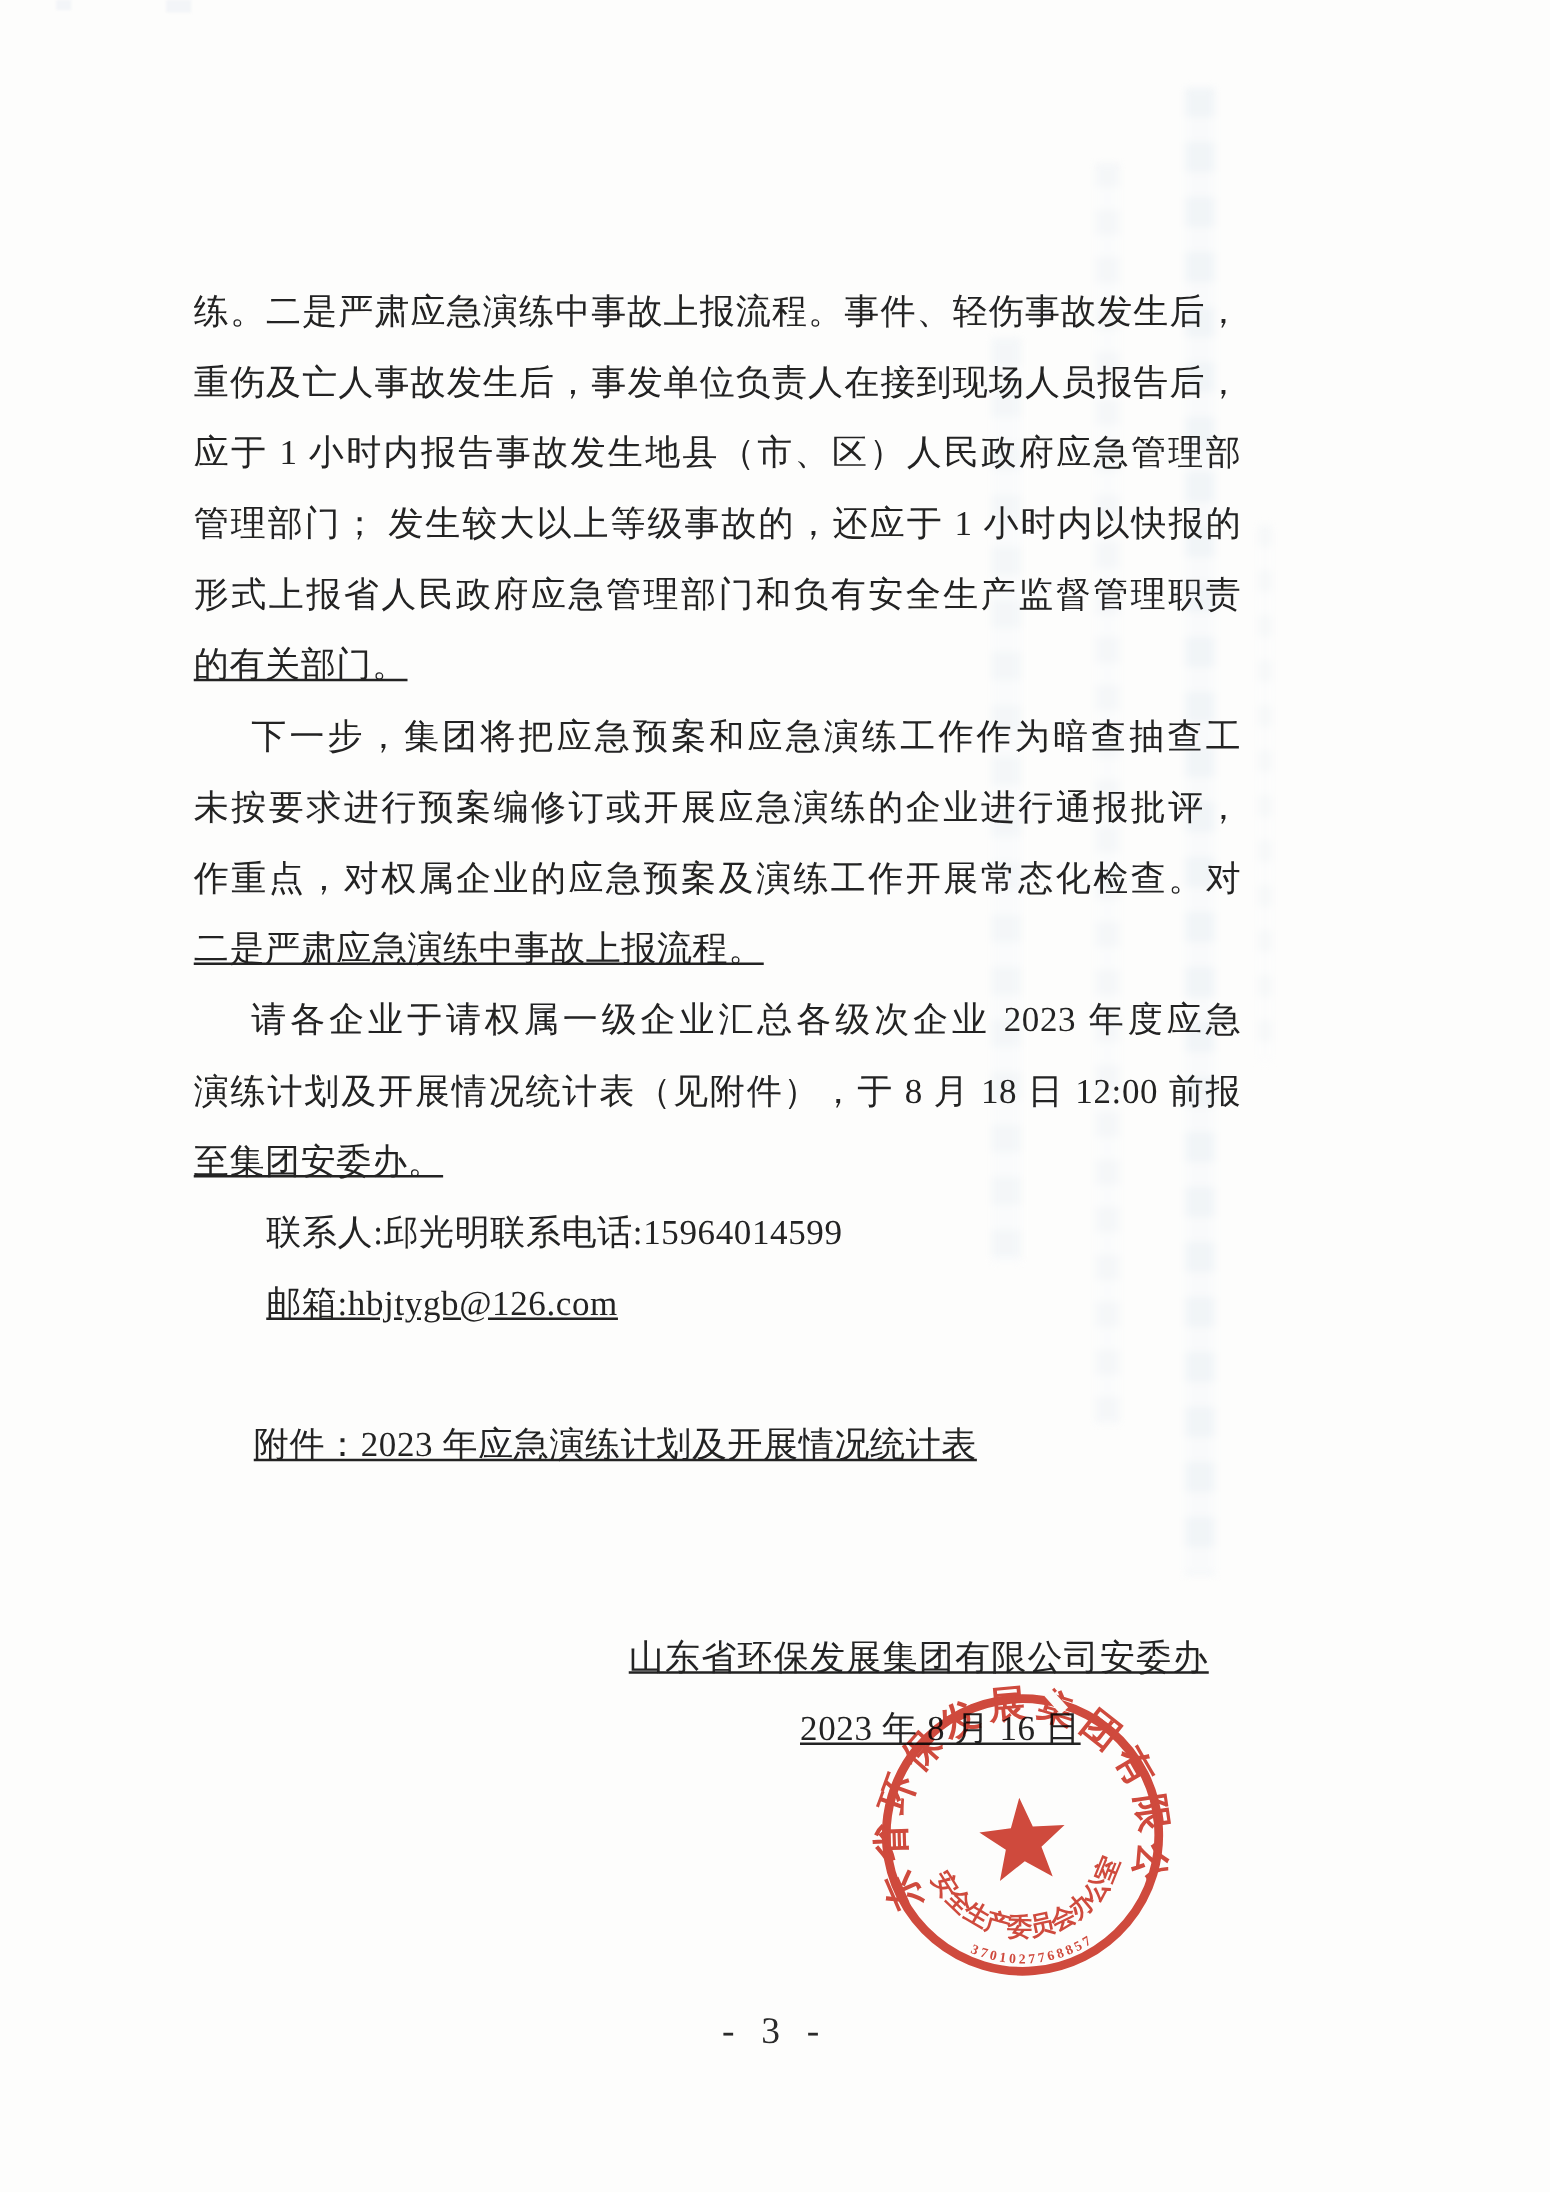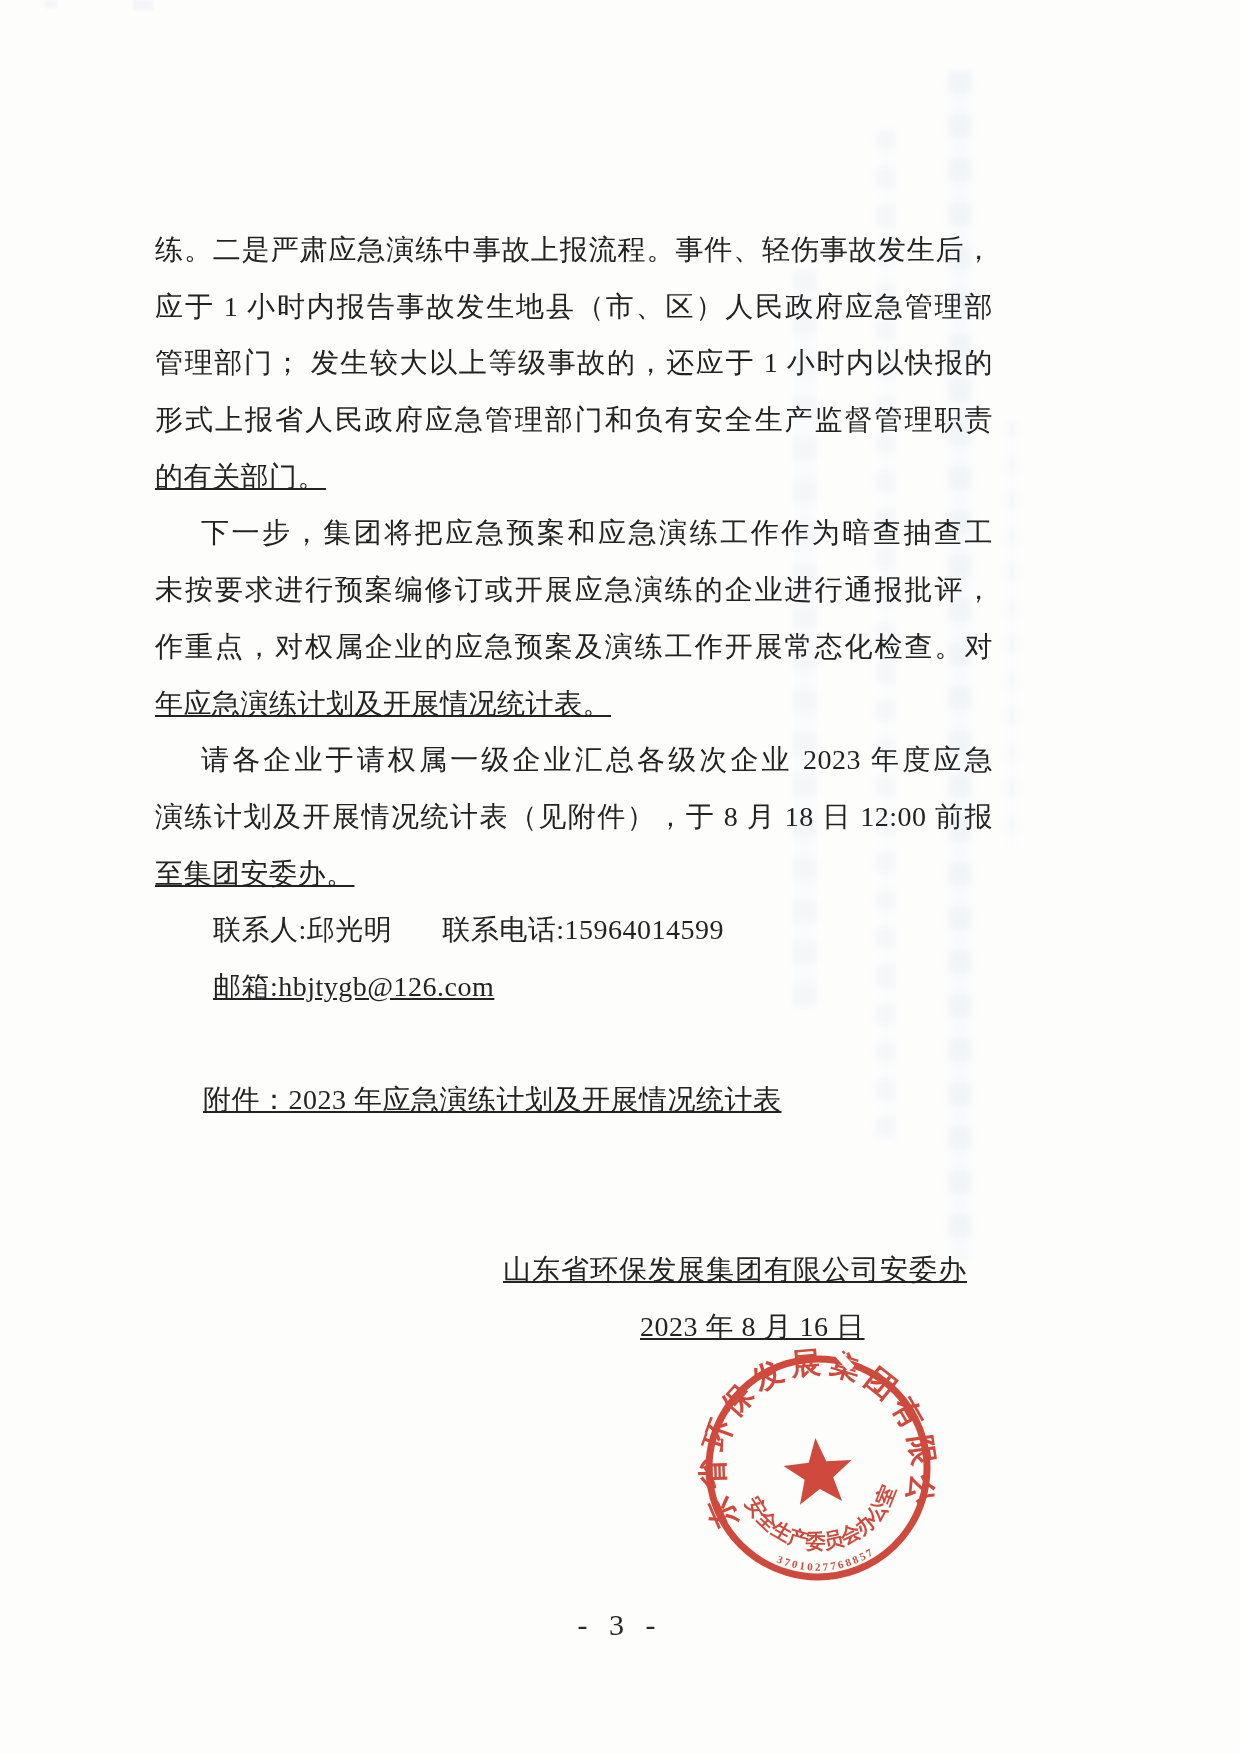--- a/index.html
+++ b/index.html
@@ -15,21 +15,21 @@
   }
   .bodyline.full{white-space:normal;text-align:justify;text-align-last:justify;}
   .bodyline.ind{text-indent:46px;font-family:Liberation Serif, serif;}
   .bodyline.left{text-align:left;text-decoration:underline;}
   .bodyline.pad58{padding-left:58px;}
   .bodyline.pad48{padding-left:48px;}
   .bodyline.sig{padding-left:348px;letter-spacing:1px;}
   .bodyline.date{padding-left:485px;}
   .bodyline .part{display:inline-block;}
   .bodyline.contact .p0{padding-left:58px;}
-  .bodyline.contact .p1{margin-left:50px;}
+  .bodyline.contact .p1{}
   .bodyline.blank{visibility:hidden;}
   
   .pagenum{
     position:absolute;left:0;top:1608px;width:1240px;text-align:center;
     font-size:30px;letter-spacing:7px;color:#2a2a2a;
   }
   
   .seal{
     position:absolute;left:698px;top:1348px;width:240px;height:240px;
     transform:rotate(-5deg);mix-blend-mode:multiply;opacity:.92;
@@ -57,28 +57,29 @@
 
   <div class="ghost g1"></div>
   <div class="ghost g2"></div>
   <div class="ghost g3"></div>
   <div class="ghost g4"></div>
   <div class="ghost m1"></div>
   <div class="ghost m2"></div>
 
   <div class="doc">
       <div class="bodyline full">练。二是严肃应急演练中事故上报流程。事件、轻伤事故发生后，</div>
+      <div class="bodyline full">重伤及亡人事故发生后，事发单位负责人在接到现场人员报告后，</div>
       <div class="bodyline full">应于 1 小时内报告事故发生地县（市、区）人民政府应急管理部</div>
       <div class="bodyline full">管理部门； 发生较大以上等级事故的，还应于 1 小时内以快报的</div>
       <div class="bodyline full">形式上报省人民政府应急管理部门和负有安全生产监督管理职责</div>
       <div class="bodyline left">的有关部门。</div>
       <div class="bodyline full ind">下一步，集团将把应急预案和应急演练工作作为暗查抽查工</div>
       <div class="bodyline full">未按要求进行预案编修订或开展应急演练的企业进行通报批评，</div>
       <div class="bodyline full">作重点，对权属企业的应急预案及演练工作开展常态化检查。对</div>
-      <div class="bodyline left">年应急演练计划及开展情况统计表。</div>
+      <div class="bodyline left">二是严肃应急演练中事故上报流程。</div>
       <div class="bodyline full ind">请各企业于请权属一级企业汇总各级次企业 2023 年度应急</div>
       <div class="bodyline full">演练计划及开展情况统计表（见附件），于 8 月 18 日 12:00 前报</div>
       <div class="bodyline left">至集团安委办。</div>
       <div class="bodyline left contact"><span class="part p0">联系人:邱光明</span><span class="part p1">联系电话:15964014599</span></div>
       <div class="bodyline left pad58">邮箱:hbjtygb@126.com</div>
       <div class="bodyline blank">&nbsp;</div>
       <div class="bodyline left pad48">附件：2023 年应急演练计划及开展情况统计表</div>
       <div class="bodyline blank">&nbsp;</div>
       <div class="bodyline blank">&nbsp;</div>
       <div class="bodyline left sig">山东省环保发展集团有限公司安委办</div>

